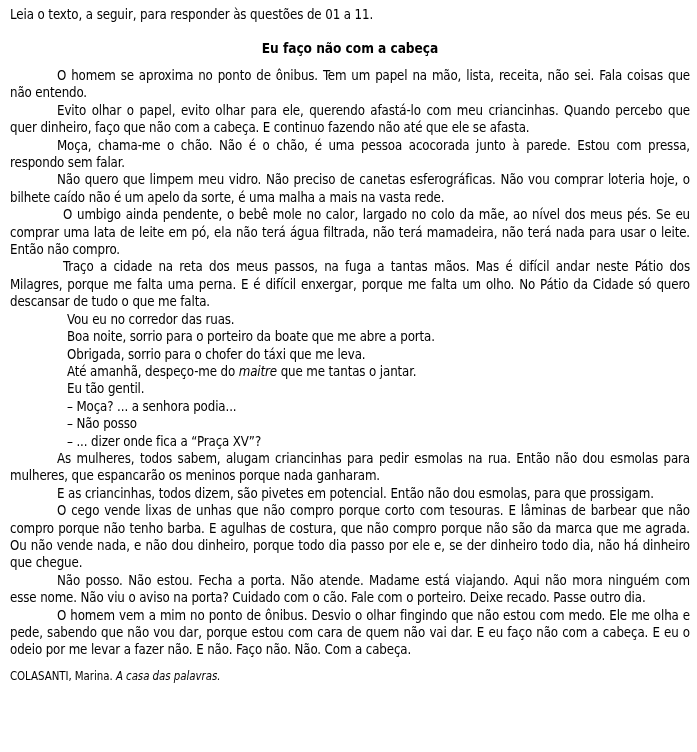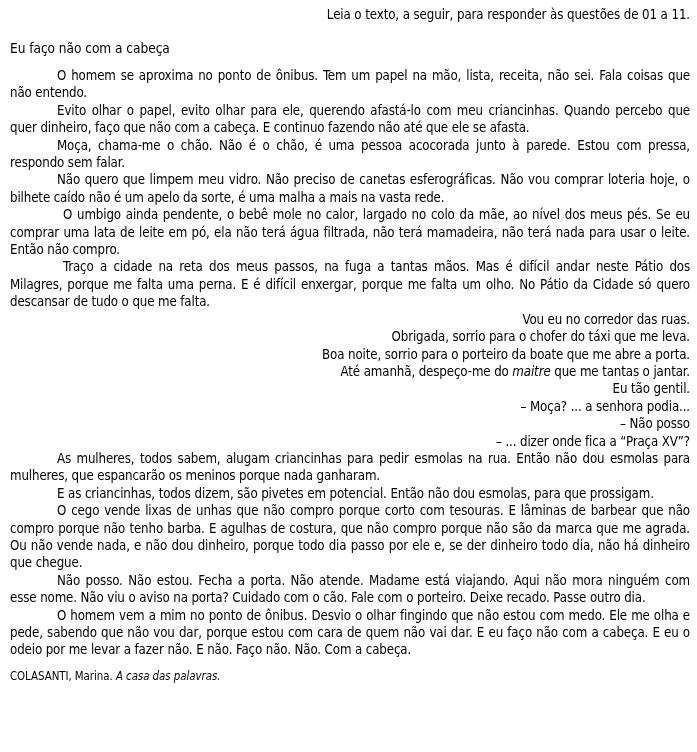--- a/index.html
+++ b/index.html
@@ -18,29 +18,29 @@
     -webkit-font-smoothing: none;
   }
   .page {
     position: relative;
     width: 697px;
     height: 752px;
     box-sizing: border-box;
     padding: 0 7px 0 10px;
   }
   .instruction {
-    text-align: right;
+    text-align: left;
     font-size: 13.2px;
     line-height: 17.5px;
     margin: 6px 0 0 0;
     letter-spacing: -0.1px;
   }
   .doc-title {
-    text-align: left;
-    font-weight: normal;
+    text-align: center;
+    font-weight: bold;
     font-size: 13.6px;
     line-height: 17.5px;
     margin: 16px 0 10px 0;
     letter-spacing: -0.05px;
   }
   p.para {
     margin: 0;
     text-align: justify;
     text-justify: inter-word;
     font-size: 13.2px;
@@ -48,21 +48,21 @@
     text-indent: 47px;
     letter-spacing: -0.12px;
     word-spacing: 0px;
     hyphens: none;
   }
   p.para.wide-indent {
     text-indent: 53px;
   }
   p.line {
     margin: 0;
-    text-align: right;
+    text-align: left;
     font-size: 13.2px;
     line-height: 17.4px;
     text-indent: 57px;
     letter-spacing: -0.12px;
   }
   p.para:last-of-type {
     text-align: justify;
   }
   .attribution {
     margin: 10px 0 0 0;
@@ -88,22 +88,22 @@
   <h1 class="doc-title">Eu faço não com a cabeça</h1>
 
   <p class="para nojustify-last">O homem se aproxima no ponto de ônibus. Tem um papel na mão, lista, receita, não sei. Fala coisas que não entendo.</p>
   <p class="para nojustify-last">Evito olhar o papel, evito olhar para ele, querendo afastá-lo com meu criancinhas. Quando percebo que quer dinheiro, faço que não com a cabeça. E continuo fazendo não até que ele se afasta.</p>
   <p class="para nojustify-last">Moça, chama-me o chão. Não é o chão, é uma pessoa acocorada junto à parede. Estou com pressa, respondo sem falar.</p>
   <p class="para nojustify-last">Não quero que limpem meu vidro. Não preciso de canetas esferográficas. Não vou comprar loteria hoje, o bilhete caído não é um apelo da sorte, é uma malha a mais na vasta rede.</p>
   <p class="para wide-indent nojustify-last">O umbigo ainda pendente, o bebê mole no calor, largado no colo da mãe, ao nível dos meus pés. Se eu comprar uma lata de leite em pó, ela não terá água filtrada, não terá mamadeira, não terá nada para usar o leite. Então não compro.</p>
   <p class="para wide-indent nojustify-last">Traço a cidade na reta dos meus passos, na fuga a tantas mãos. Mas é difícil andar neste Pátio dos Milagres, porque me falta uma perna. E é difícil enxergar, porque me falta um olho. No Pátio da Cidade só quero descansar de tudo o que me falta.</p>
 
   <p class="line">Vou eu no corredor das ruas.</p>
+  <p class="line">Boa noite, sorrio para o porteiro da boate que me abre a porta.</p>
   <p class="line">Obrigada, sorrio para o chofer do táxi que me leva.</p>
-  <p class="line">Boa noite, sorrio para o porteiro da boate que me abre a porta.</p>
 
   <p class="line"><span>Até amanhã, despeço-me do </span><span class="ital">maitre</span><span> que me tantas o jantar.</span></p>
 
   <p class="line">Eu tão gentil.</p>
   <p class="line">– Moça? ... a senhora podia...</p>
   <p class="line">– Não posso</p>
   <p class="line">– ... dizer onde fica a “Praça XV”?</p>
 
   <p class="para nojustify-last">As mulheres, todos sabem, alugam criancinhas para pedir esmolas na rua. Então não dou esmolas para mulheres, que espancarão os meninos porque nada ganharam.</p>
   <p class="para nojustify-last">E as criancinhas, todos dizem, são pivetes em potencial. Então não dou esmolas, para que prossigam.</p>

